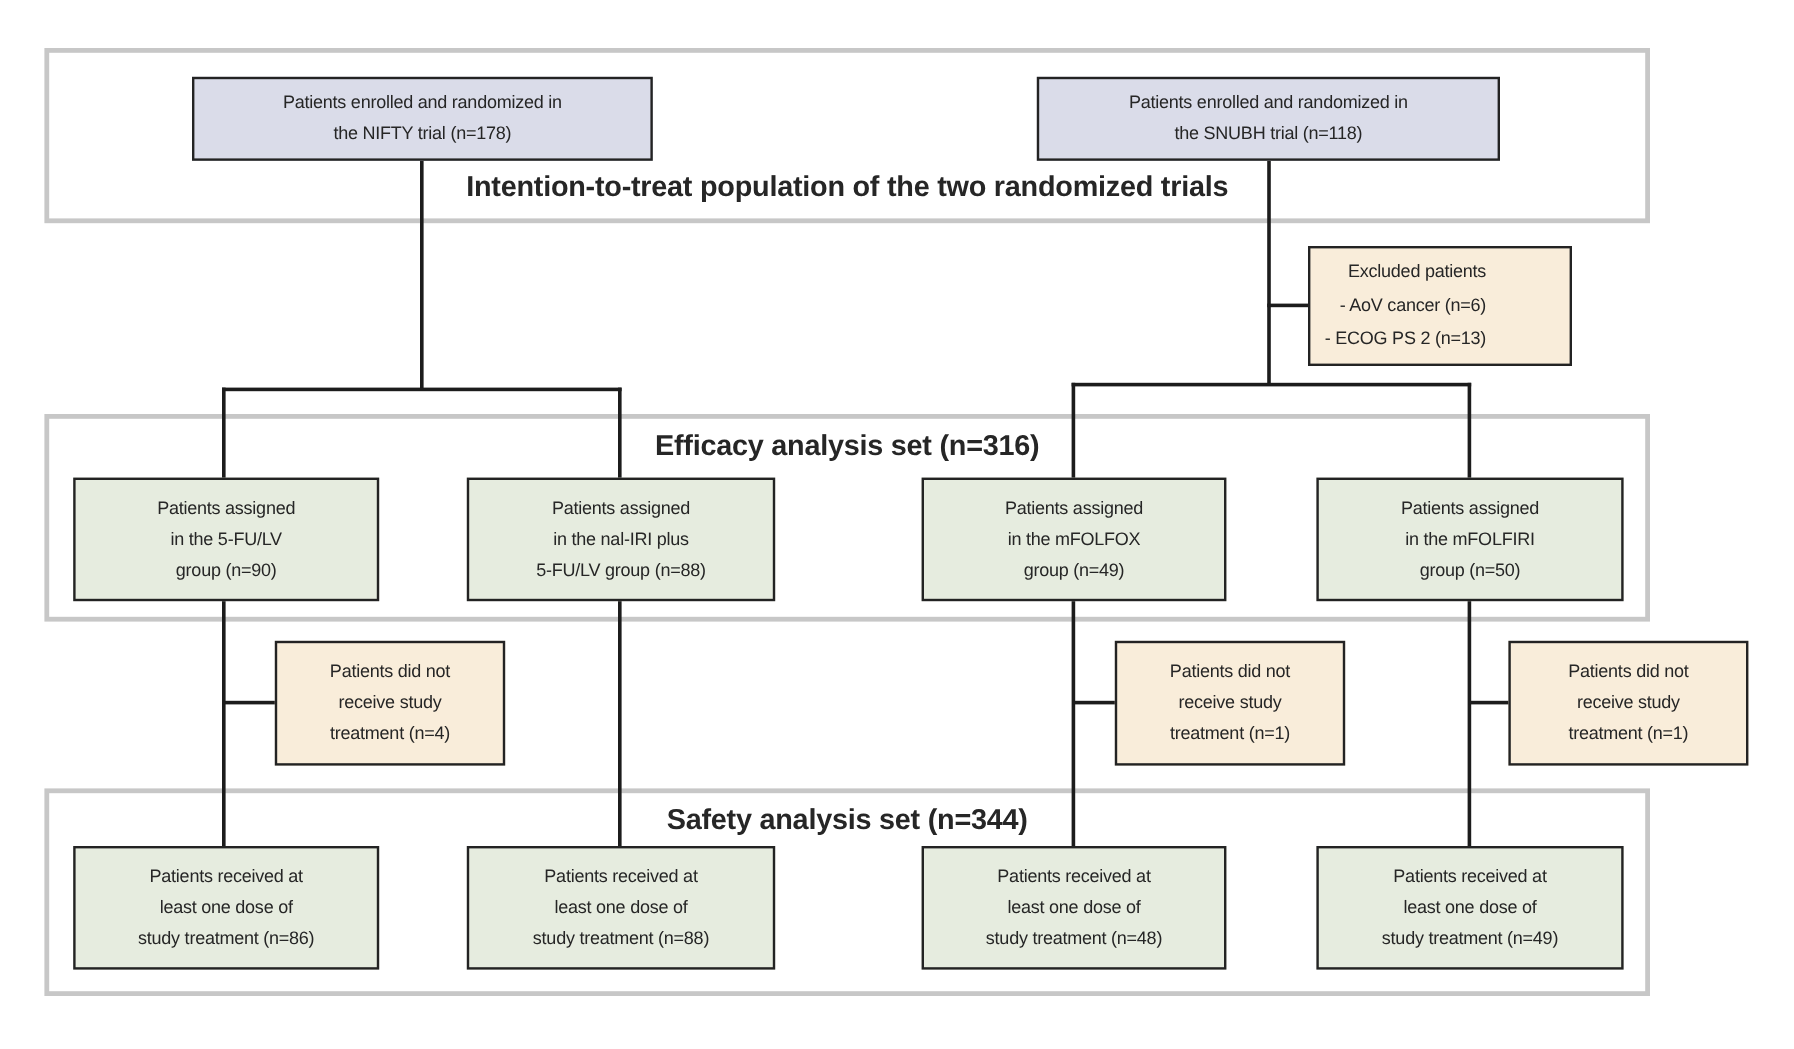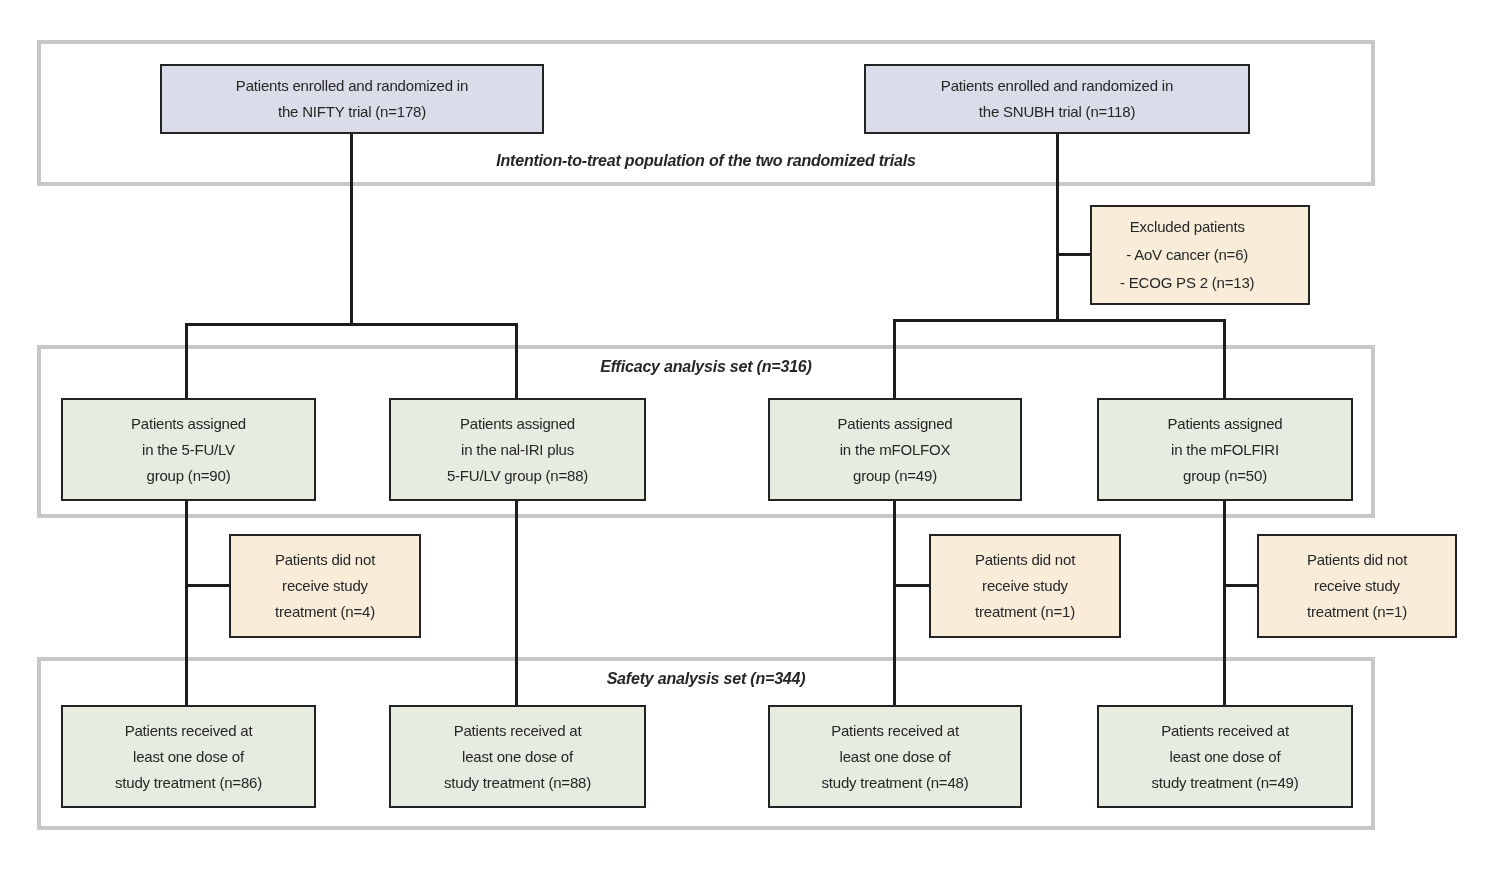--- a/index.html
+++ b/index.html
@@ -17,25 +17,24 @@
   .container {
     position: absolute;
     border: 4px solid var(--container-border, #c7c7c7);
     z-index: 1;
     background: transparent;
   }
   .container-label {
     position: absolute;
     left: 0; right: 0;
     text-align: center;
-    font-size: 16px;
+    font-size: 24px;
     font-weight: bold;
     letter-spacing: -0.2px;
     color: var(--text, #262626);
-    font-style: italic;
   }
   .label-top { top: 9px; }
   .label-bottom { bottom: 12px; }
 
   .line {
     position: absolute;
     background: var(--line, #1c1c1c);
     z-index: 2;
   }
 
@@ -51,22 +50,22 @@
     letter-spacing: -0.2px;
     color: var(--text, #262626);
     white-space: pre-line;
     z-index: 3;
   }
   .box.enroll { background: var(--enrollment-box-bg, #dadce9); }
   .box.group  { background: var(--group-box-bg, #e6ecdf); }
   .box.note   { background: var(--note-box-bg, #f9edda); }
   .box.left-align {
     justify-content: flex-start;
-    text-align: center;
-    padding-left: 28px;
+    text-align: right;
+    padding-left: 12px;
     line-height: 28px;
   }
 </style>
 </head>
 <body>
 
 <div class="canvas">
 
   <div class="container" style="left:37px; top:40px; width:1338px; height:146px;">
     <div class="container-label label-bottom">Intention-to-treat population of the two randomized trials</div>

